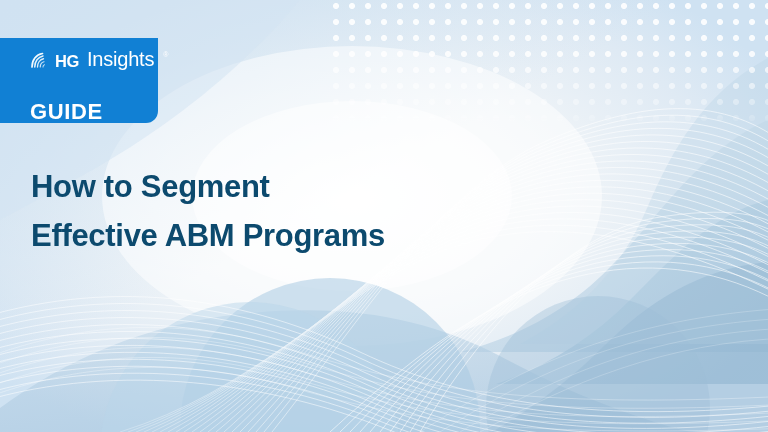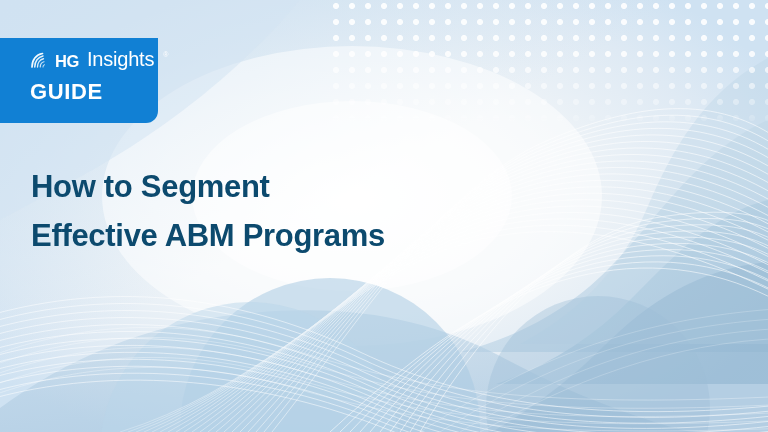--- a/index.html
+++ b/index.html
@@ -81,21 +81,21 @@
     align-self: flex-start;
     margin-top: 2px;
     margin-left: 1px;
   }
   #badge-kicker {
     color: #ffffff;
     font-size: 22px;
     font-weight: 700;
     letter-spacing: 0.6px;
     line-height: 1;
-    margin-top: 12px;
+    margin-top: 32px;
   }
 
   
   #headline {
     position: absolute;
     left: 31px;
     top: 162px;
     width: 470px;
   }
   #headline .hl {

